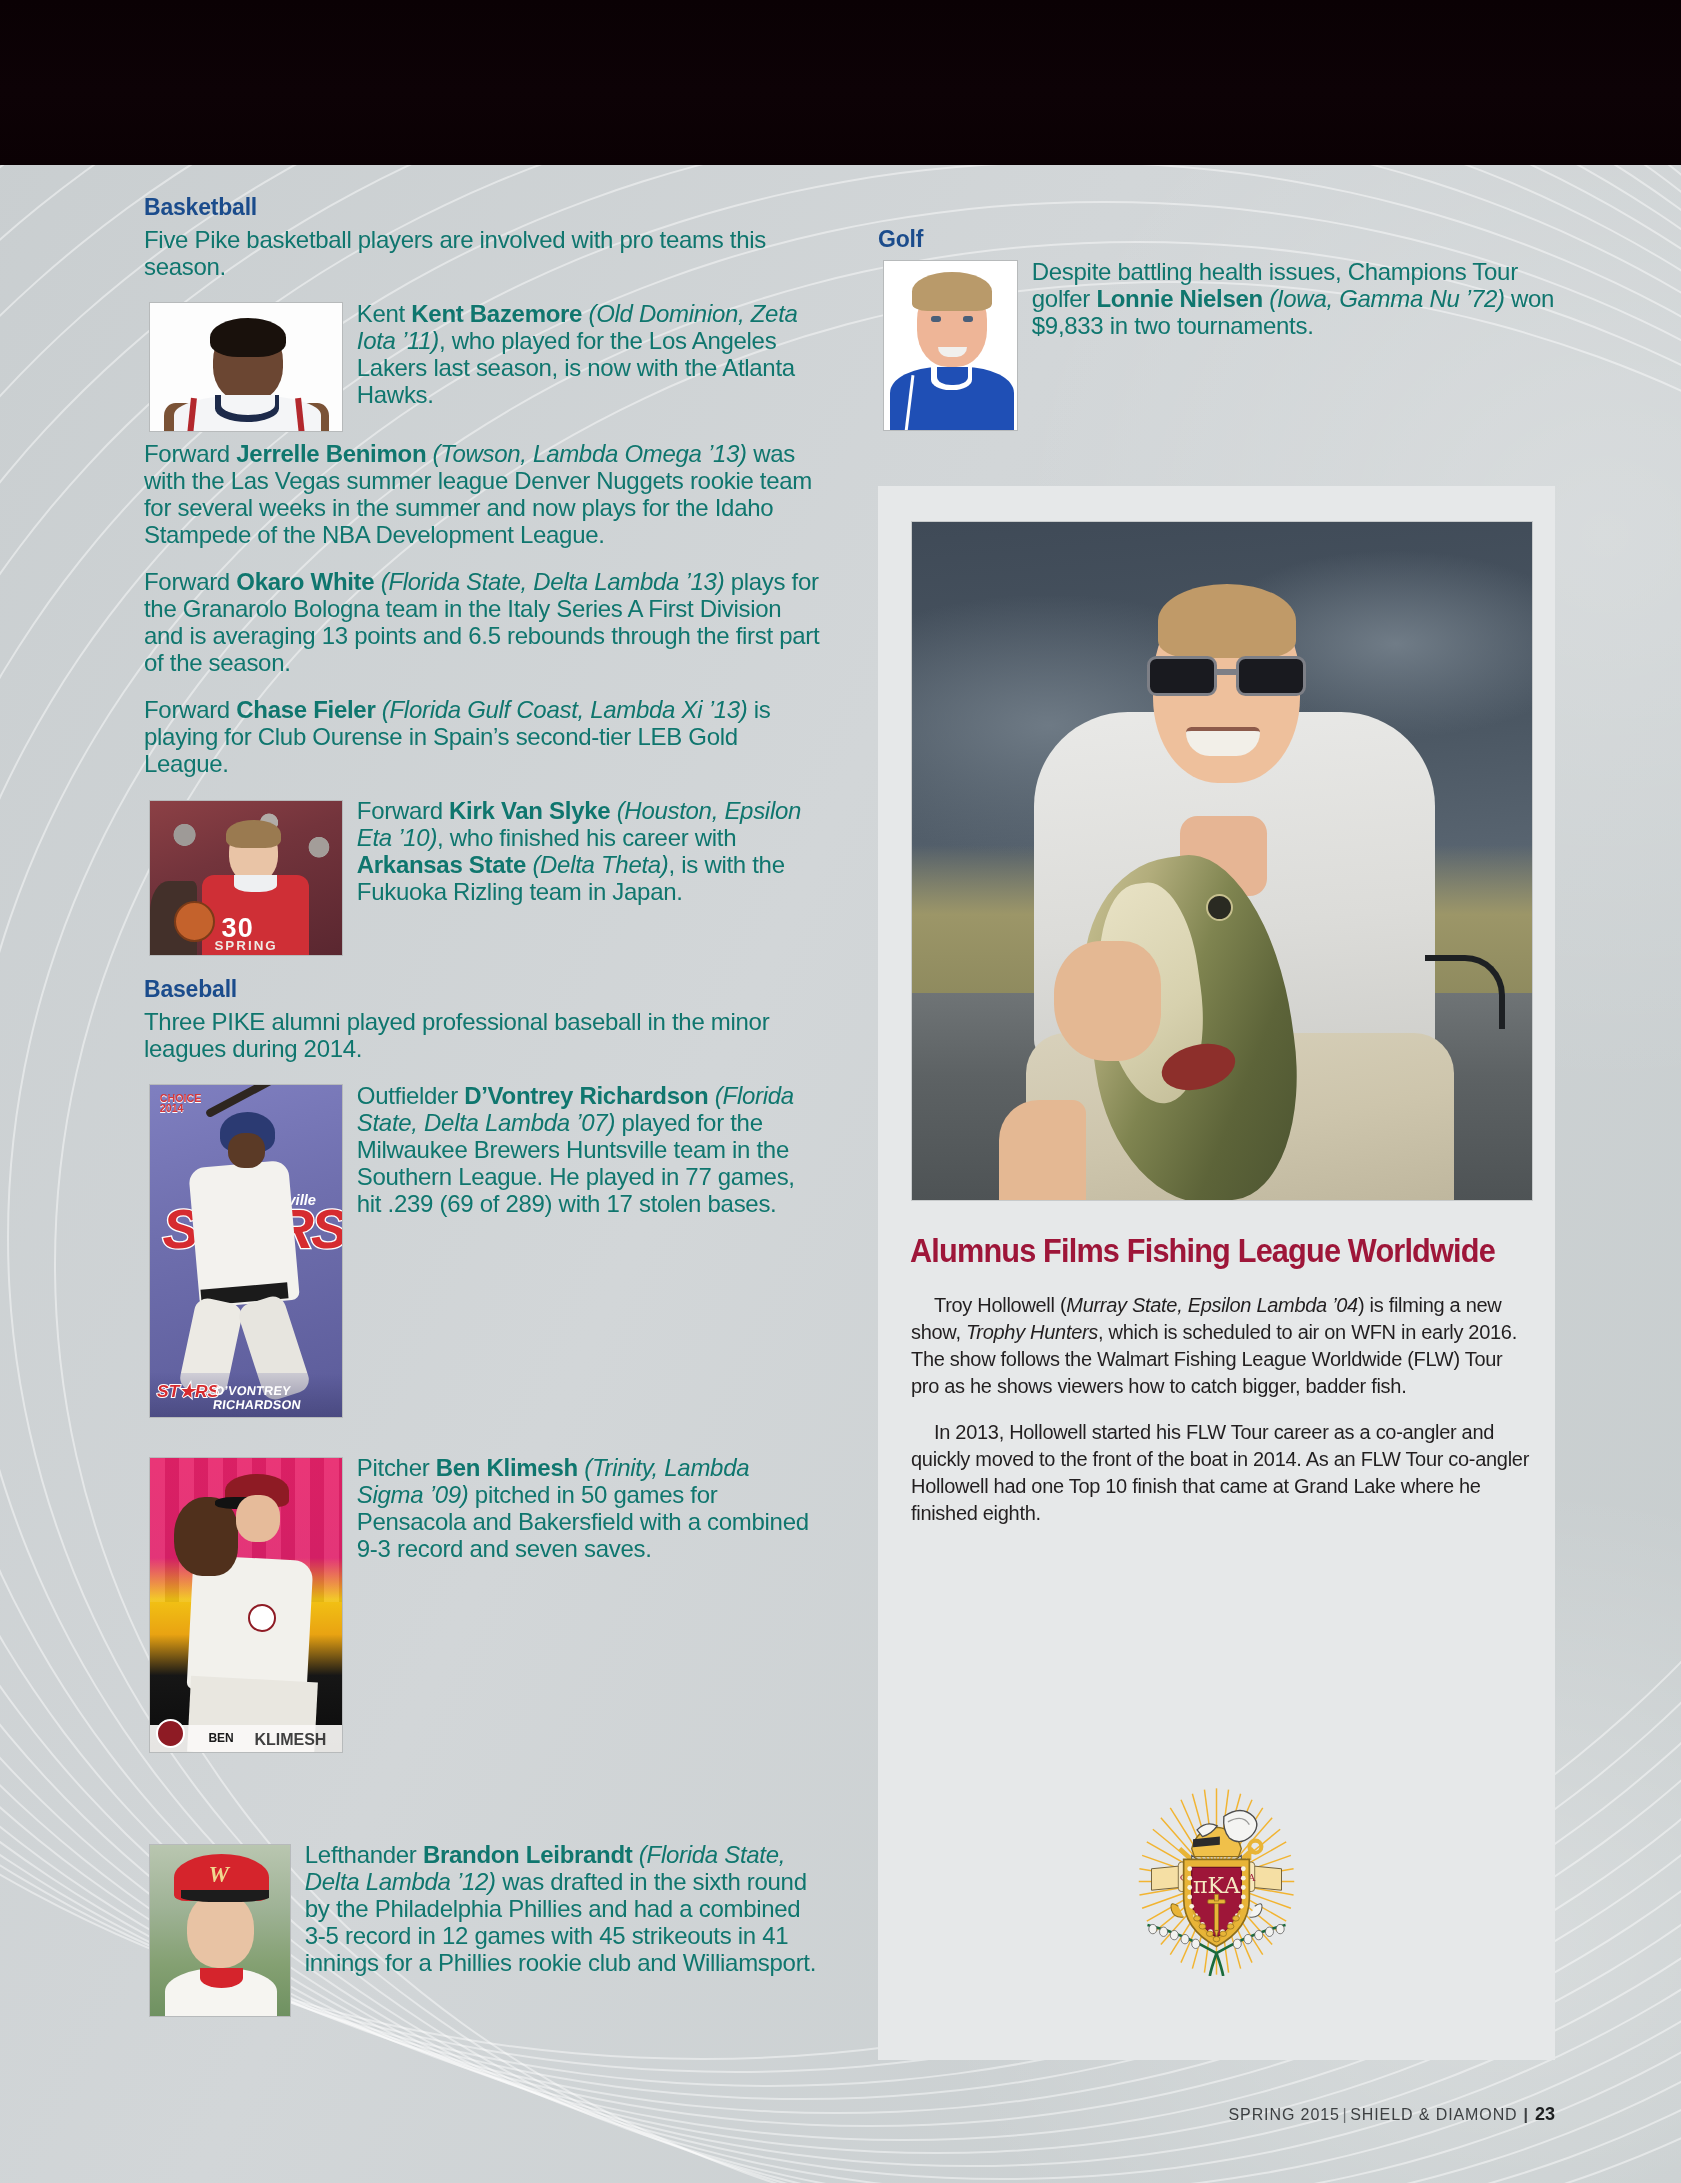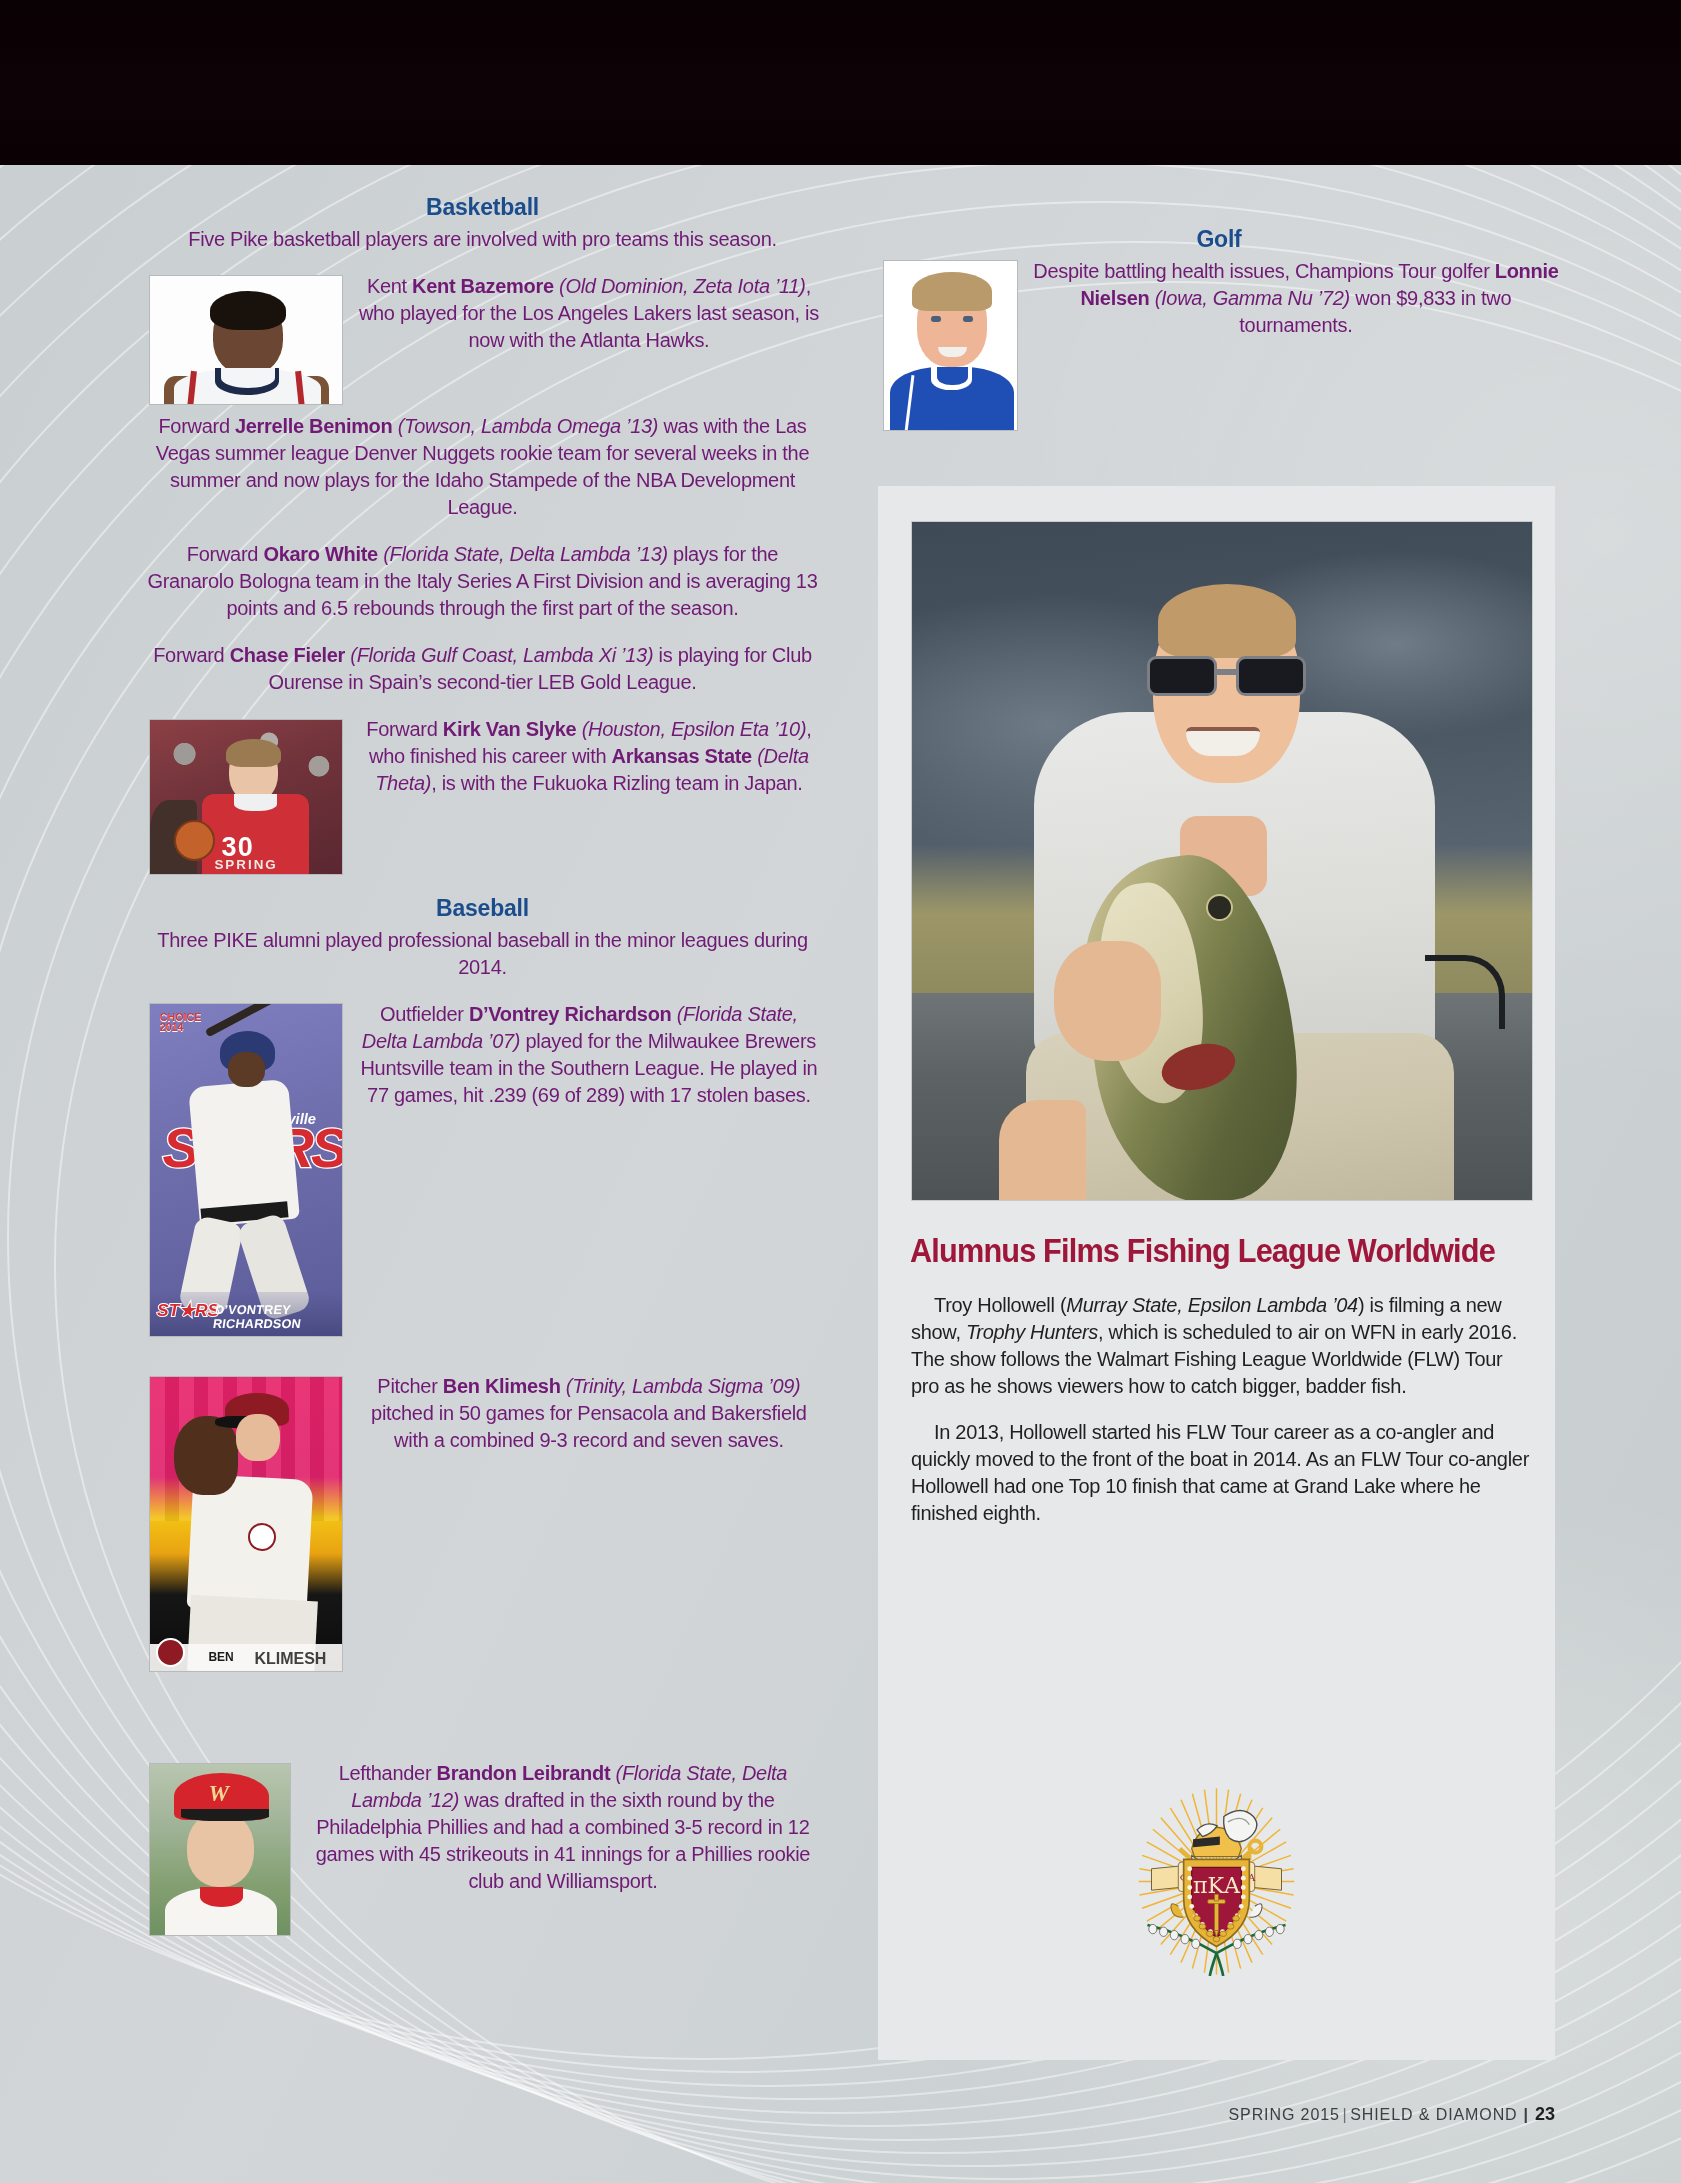--- a/index.html
+++ b/index.html
@@ -69,30 +69,29 @@
   }
 
   
   .section-head {
     font-family: "Liberation Sans", sans-serif;
     font-weight: bold;
     font-size: 23px;
     letter-spacing: -0.2px;
     color: #1b4c8c;
     margin-bottom: 4.7px;
-    text-align: center;
   }
   p.body {
     font-family: "Liberation Sans", sans-serif;
-    font-size: 20px;
+    font-size: 24px;
     line-height: 27px;
-    color: #701a75;
+    color: #0f766e;
     letter-spacing: -0.3px;
     margin-bottom: 20px;
-    text-align: center;
+    text-align: left;
   }
   p.body b { font-weight: bold; }
   p.body i { font-style: italic; }
 
   .clearfix::after { content: ""; display: block; clear: both; }
 
   
   .photo {
     background: #ffffff;
     border: 0.7px solid #b7babb;

